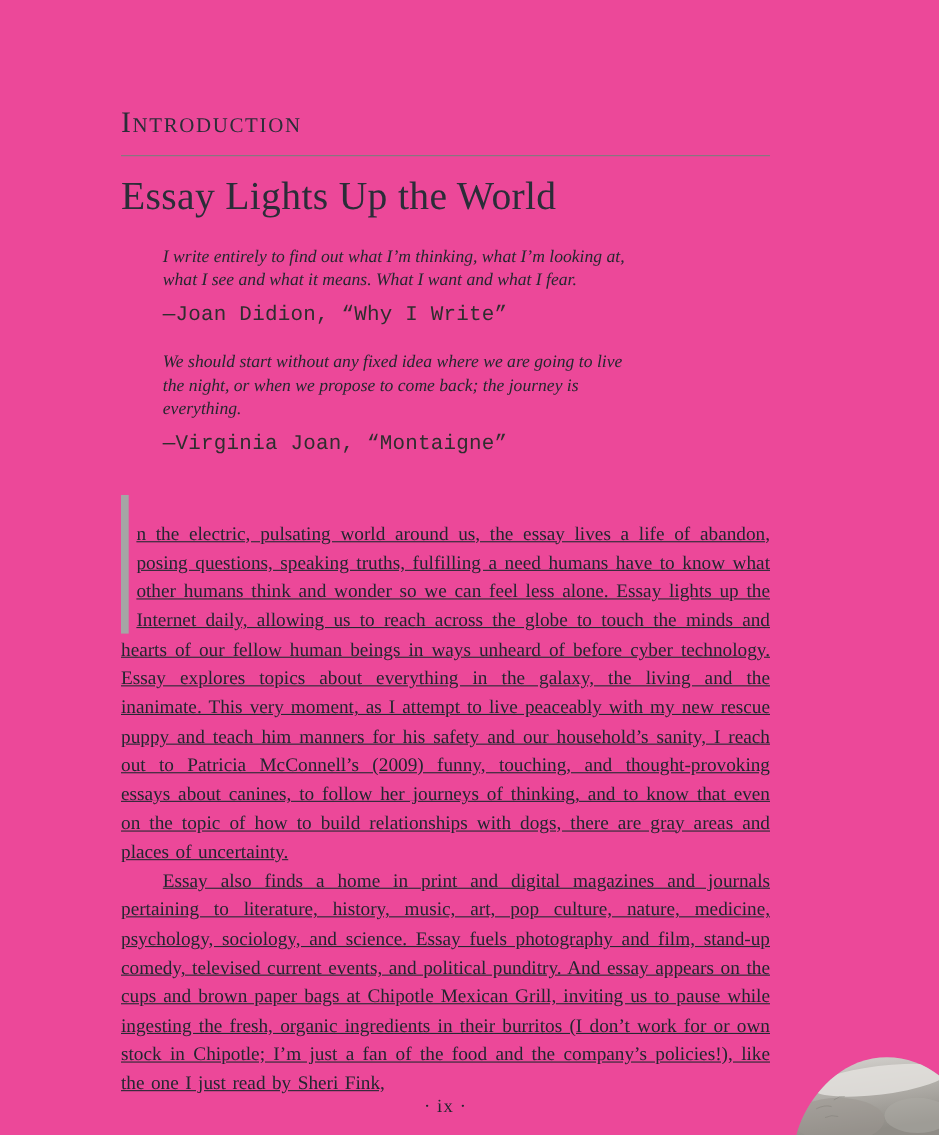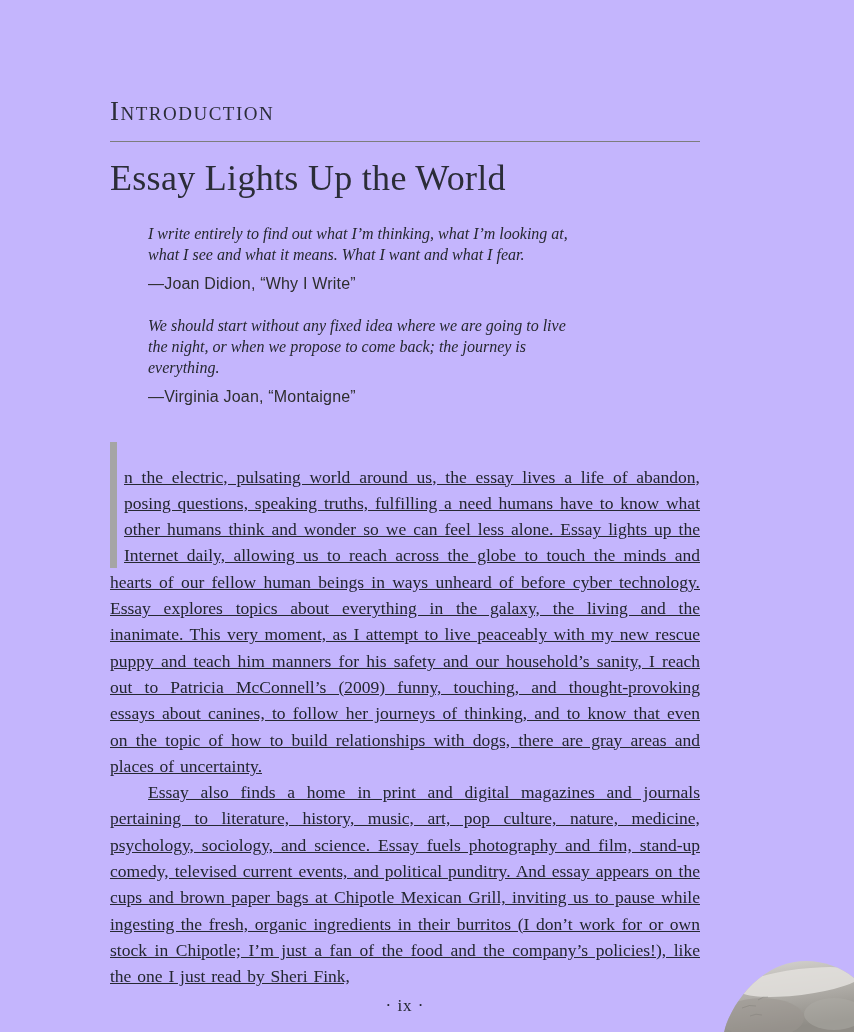--- a/index.html
+++ b/index.html
@@ -1,20 +1,20 @@
 <!DOCTYPE html>
 <html><head>
 <meta charset="utf-8">
 <style>
   html, body { margin: 0; padding: 0; background: #ffffff; }
   .page {
     position: relative;
     width: 854px;
     height: 1032px;
-    background: #c4b5fd;
+    background: #ec4899;
     overflow: hidden;
     font-family: "Liberation Serif", "DejaVu Serif", serif;
     color: #262833;
     box-sizing: border-box;
     padding: 98px 154px 0 110px;
   }
   .kicker {
     font-variant: small-caps;
     font-size: 27px;
     letter-spacing: 1.5px;
@@ -37,22 +37,22 @@
   .epigraphs { margin: 24px 0 0 38px; width: 432px; }
   .epigraph { margin: 0 4px 22px 0; }
   .epigraph-quote {
     font-style: italic;
     font-size: 16px;
     line-height: 21px;
     color: #25272f;
     margin: 0;
   }
   .epigraph-attr {
-    font-family: Liberation Sans, sans-serif;
-    font-size: 16px;
+    font-family: Liberation Mono, monospace;
+    font-size: 19px;
     color: #2e2e2e;
     margin: 10px 0 0 0;
     letter-spacing: 0.2px;
   }
   .body-text { margin-top: 58px; text-decoration: underline; }
   .body-text p {
     font-size: 17.5px;
     line-height: 26.3px;
     text-align: justify;
     margin: 0;

